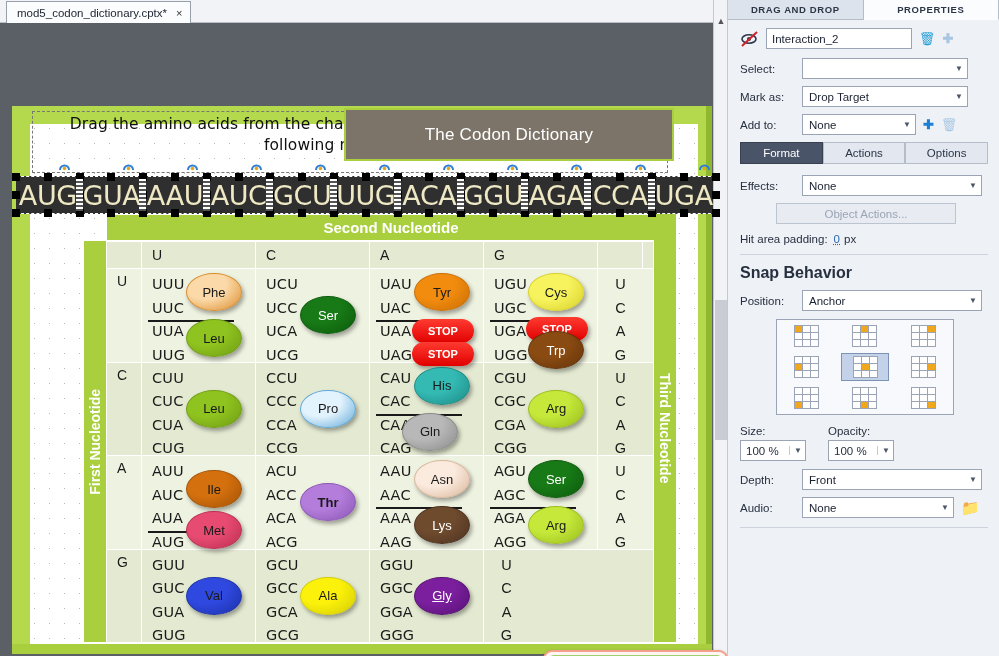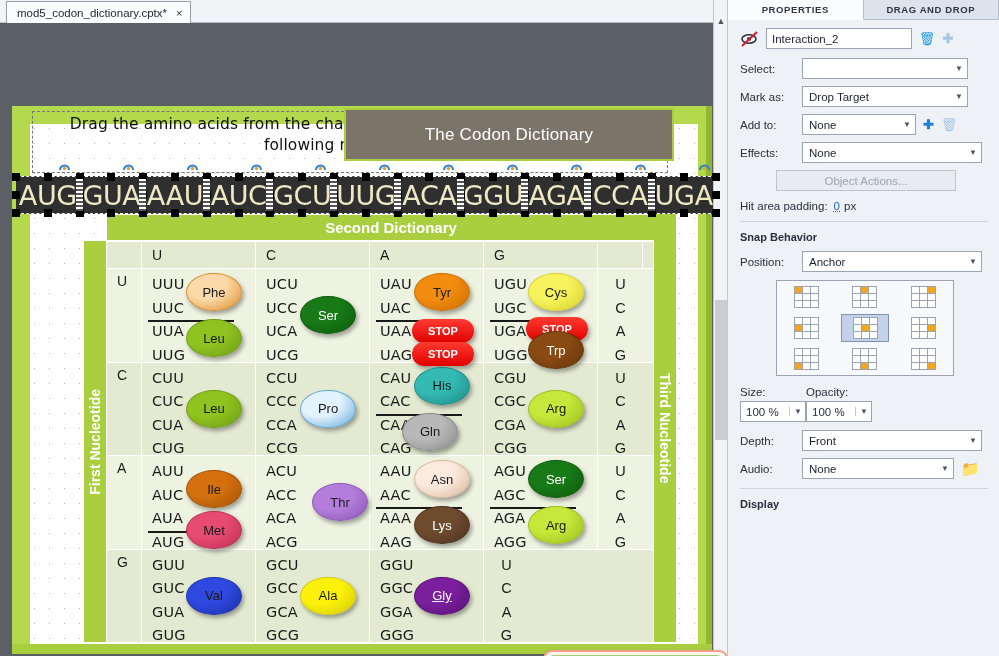--- a/index.html
+++ b/index.html
@@ -254,21 +254,21 @@
 
   .seg-tabs { display: flex; height: 22px; margin: 6px 0 11px 0; }
   .seg {
     flex: 1; display: flex; align-items: center; justify-content: center;
     font-size: 11.5px; background: #e3e8f0; border: 1px solid #b5bdc9;
     color: #2b3647;
   }
   .seg.active { background: #4a5468; color: #fff; border-color:#394151; }
 
   hr.sep { border: none; border-top: 1px solid #ccd3dd; margin: 9px 0; }
-  .section-title { font-weight: bold; font-size: 11px; margin: 4px 0 8px 0; }
+  .section-title { font-weight: bold; font-size: 16px; margin: 4px 0 8px 0; }
 
   #obj-actions {
     height: 21px; margin: 0 0 9px 36px; width: 180px;
     background: #e8ecf2; border: 1px solid #bcc4d0;
     display:flex; align-items:center; justify-content:center;
     color: #9aa4b4; font-size: 11.5px;
   }
   #hitpad { display:flex; align-items:center; margin-bottom: 4px; }
   #hitpad .v { color:#2a6ab0; text-decoration: underline dotted; margin-left:6px; }
 
@@ -278,21 +278,21 @@
     display: grid; grid-template-columns: repeat(3,1fr); grid-template-rows: repeat(3,1fr);
     place-items: center;
   }
   .snapcell { width: 48px; height: 28px; display:flex; align-items:center; justify-content:center; }
   .snapcell.sel { background: #c3d2e8; border: 1px solid #7d93b5; }
   .mini { display:grid; grid-template-columns: repeat(3,7px); grid-template-rows: repeat(3,6px);
           gap:1px; background:#9aa4b4; border:1px solid #9aa4b4; }
   .mini div { background: #fff; }
   .mini div.on { background: #f0a71e; }
 
-  .two { display:flex; margin-bottom: 8px; }
+  .two { display:flex; gap: 22px; margin-bottom: 8px; }
   .two .grp { }
   .two .cap { font-size: 11.5px; margin-bottom: 3px; }
   .spin { width: 66px; height: 21px; background:#fff; border:1px solid #9aa4b4;
           display:flex; align-items:center; justify-content:space-between; padding:0 3px 0 5px;
           font-size: 11.5px; }
   .spin .car { font-size:8px; color:#4a5566; border-left:1px solid #c3c9d4; padding-left:4px; }
 
   .chk { display:flex; align-items:center; gap:5px; font-size: 11.5px; }
   .box { width: 11px; height: 11px; border:1px solid #8e98a8; background:#fff; }
 </style>
@@ -404,21 +404,21 @@
             <div class="codon-cell">GCU<span class="h tl"></span><span class="h tm"></span><span class="h tr"></span><span class="h ml"></span><span class="h mr"></span><span class="h bl"></span><span class="h bm"></span><span class="h br"></span><span class="vgrip" style="right: -3px;"></span></div>
             <div class="codon-cell">UUG<span class="h tl"></span><span class="h tm"></span><span class="h tr"></span><span class="h ml"></span><span class="h mr"></span><span class="h bl"></span><span class="h bm"></span><span class="h br"></span><span class="vgrip" style="right: -3px;"></span></div>
             <div class="codon-cell">ACA<span class="h tl"></span><span class="h tm"></span><span class="h tr"></span><span class="h ml"></span><span class="h mr"></span><span class="h bl"></span><span class="h bm"></span><span class="h br"></span><span class="vgrip" style="right: -3px;"></span></div>
             <div class="codon-cell">GGU<span class="h tl"></span><span class="h tm"></span><span class="h tr"></span><span class="h ml"></span><span class="h mr"></span><span class="h bl"></span><span class="h bm"></span><span class="h br"></span><span class="vgrip" style="right: -3px;"></span></div>
             <div class="codon-cell">AGA<span class="h tl"></span><span class="h tm"></span><span class="h tr"></span><span class="h ml"></span><span class="h mr"></span><span class="h bl"></span><span class="h bm"></span><span class="h br"></span><span class="vgrip" style="right: -3px;"></span></div>
             <div class="codon-cell">CCA<span class="h tl"></span><span class="h tm"></span><span class="h tr"></span><span class="h ml"></span><span class="h mr"></span><span class="h bl"></span><span class="h bm"></span><span class="h br"></span><span class="vgrip" style="right: -3px;"></span></div>
             <div class="codon-cell">UGA<span class="h tl"></span><span class="h tm"></span><span class="h tr"></span><span class="h ml"></span><span class="h mr"></span><span class="h bl"></span><span class="h bm"></span><span class="h br"></span></div>
           </div>
 
         <div id="table-wrap">
-          <div id="second-hdr">Second Dictionary</div>
+          <div id="second-hdr">Second Nucleotide</div>
           <div id="first-hdr">
             <span>First Nucleotide</span>
           </div>
           <div id="third-hdr">
             <span>Third Nucleotide</span>
           </div>
           <div id="grid">
               <div class="col-head-row">
                 <div class="ch-corner"></div>
                 <div class="ch">U</div>
@@ -520,21 +520,21 @@
                   <div class="codon">AUG</div>
                   <div class="divider" style="top: 74.5px;"></div>
                   <div class="aa" style="left: 44px; top: 14px; background: radial-gradient(at 34% 28%, rgb(212, 112, 14) 0%, rgb(212, 112, 14) 42%, rgb(163, 82, 6) 100%); border: 1px solid rgb(163, 82, 6); color: rgb(26, 26, 26);">Ile</div>
                   <div class="aa" style="left: 44px; top: 55px; background: radial-gradient(at 34% 28%, rgb(232, 75, 113) 0%, rgb(232, 75, 113) 42%, rgb(187, 45, 80) 100%); border: 1px solid rgb(187, 45, 80); color: rgb(26, 26, 26);">Met</div>
                 </div>
                 <div class="cell">
                   <div class="codon">ACU</div>
                   <div class="codon">ACC</div>
                   <div class="codon">ACA</div>
                   <div class="codon">ACG</div>
-                  <div class="aa" style="left: 56px; top: 27px; background: radial-gradient(at 34% 28%, rgb(180, 125, 219) 0%, rgb(180, 125, 219) 42%, rgb(138, 85, 181) 100%); border: 1px solid rgb(138, 85, 181); color: rgb(26, 26, 26);">Thr</div>
+                  <div class="aa" style="left: 44px; top: 27px; background: radial-gradient(at 34% 28%, rgb(180, 125, 219) 0%, rgb(180, 125, 219) 42%, rgb(138, 85, 181) 100%); border: 1px solid rgb(138, 85, 181); color: rgb(26, 26, 26); font-weight: bold;">Thr</div>
                 </div>
                 <div class="cell">
                   <div class="codon">AAU</div>
                   <div class="codon">AAC</div>
                   <div class="codon">AAA</div>
                   <div class="codon">AAG</div>
                   <div class="divider" style="top: 51px;"></div>
                   <div class="aa" style="left: 44px; top: 4px; background: radial-gradient(at 34% 28%, rgb(251, 234, 222) 0%, rgb(251, 234, 222) 42%, rgb(217, 182, 154) 100%); border: 1px solid rgb(217, 182, 154); color: rgb(26, 26, 26);">Asn</div>
                   <div class="aa" style="left: 44px; top: 50px; background: radial-gradient(at 34% 28%, rgb(111, 75, 46) 0%, rgb(111, 75, 46) 42%, rgb(76, 49, 32) 100%); border: 1px solid rgb(76, 49, 32); color: rgb(255, 255, 255);">Lys</div>
                 </div>
@@ -596,25 +596,25 @@
   </div>
 
   <div id="splitter">
     <div id="sp-arrow">▲</div>
     <div id="sp-thumb"></div>
   </div>
 
   <div id="panel">
 
     <div id="panel-tabs">
+      <div class="ptab">
+        <span>DRAG AND DROP</span>
+      </div>
       <div class="ptab active">
         <span>PROPERTIES</span>
-      </div>
-      <div class="ptab">
-        <span>DRAG AND DROP</span>
       </div>
     </div>
 
     <div id="panel-body">
 
       <div id="name-row">
         <span id="eye-icon">
           <svg width="20" height="18" viewBox="0 0 20 18">
             <ellipse cx="9" cy="9" rx="7" ry="4.2" fill="none" stroke="#2b3647" stroke-width="1.6"></ellipse>
             <circle cx="9" cy="9" r="2" fill="#2b3647"></circle>
@@ -647,20 +647,31 @@
       <div class="row">
         <span class="lbl">Add to:</span>
         <div class="sel" style="width:114px;">
           <span>None</span>
           <span class="car">▼</span>
         </div>
         <span class="icon-btn" style="color:#1c7fd6;font-weight:bold;">✚</span>
         <span class="icon-btn" style="color:#a8c6e2;">🗑</span>
       </div>
 
+      <div class="seg-tabs">
+        <div class="seg active">
+          <span>Format</span>
+        </div>
+        <div class="seg">
+          <span>Actions</span>
+        </div>
+        <div class="seg">
+          <span>Options</span>
+        </div>
+      </div>
 
       <div class="row">
         <span class="lbl">Effects:</span>
         <div class="sel" style="width:180px;">
           <span>None</span>
           <span class="car">▼</span>
         </div>
       </div>
 
       <div id="obj-actions">
@@ -834,18 +845,17 @@
         <span class="lbl">Audio:</span>
         <div class="sel" style="width:152px;">
           <span>None</span>
           <span class="car">▼</span>
         </div>
         <span class="icon-btn" style="color:#e8a31a;font-size:15px;">📁</span>
       </div>
 
       <hr class="sep">
 
-      <div class="section-title">Display</div>
 
 
     </div>
   </div>
 </div>
 
 </body></html>

